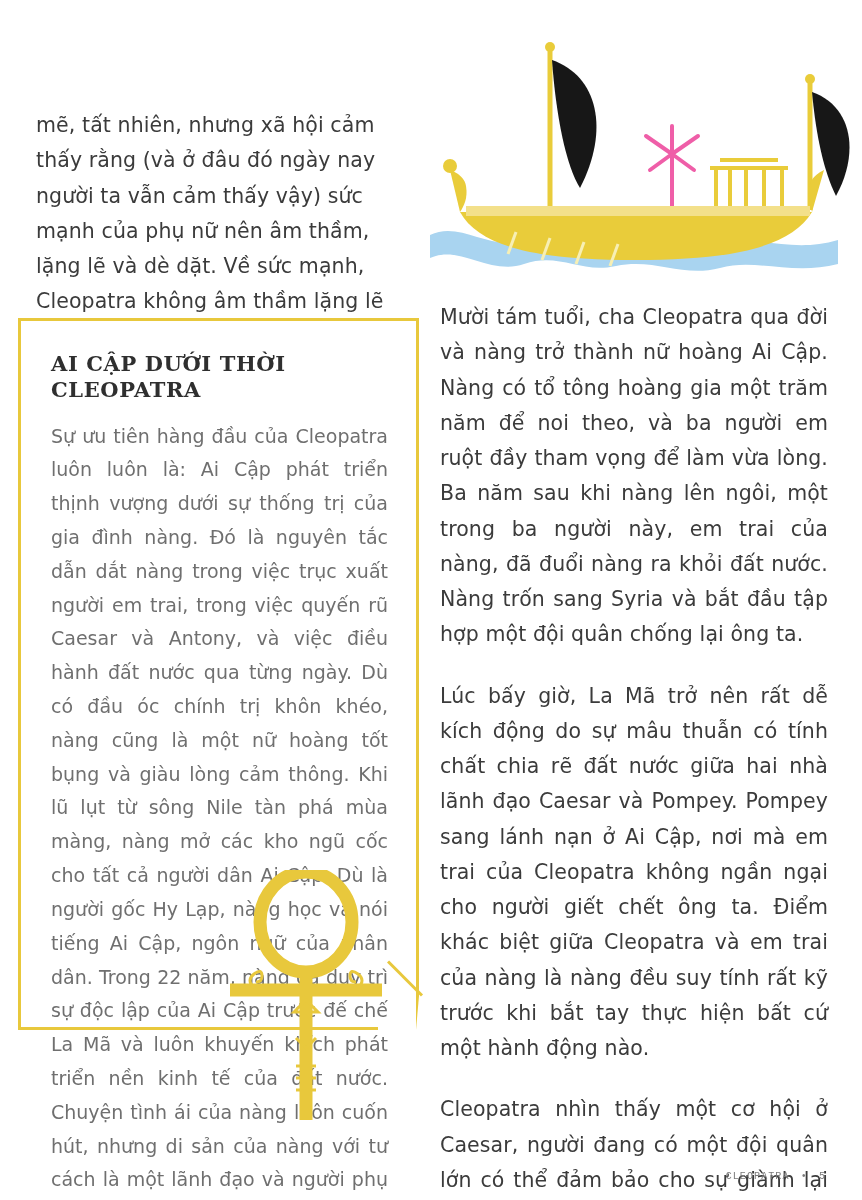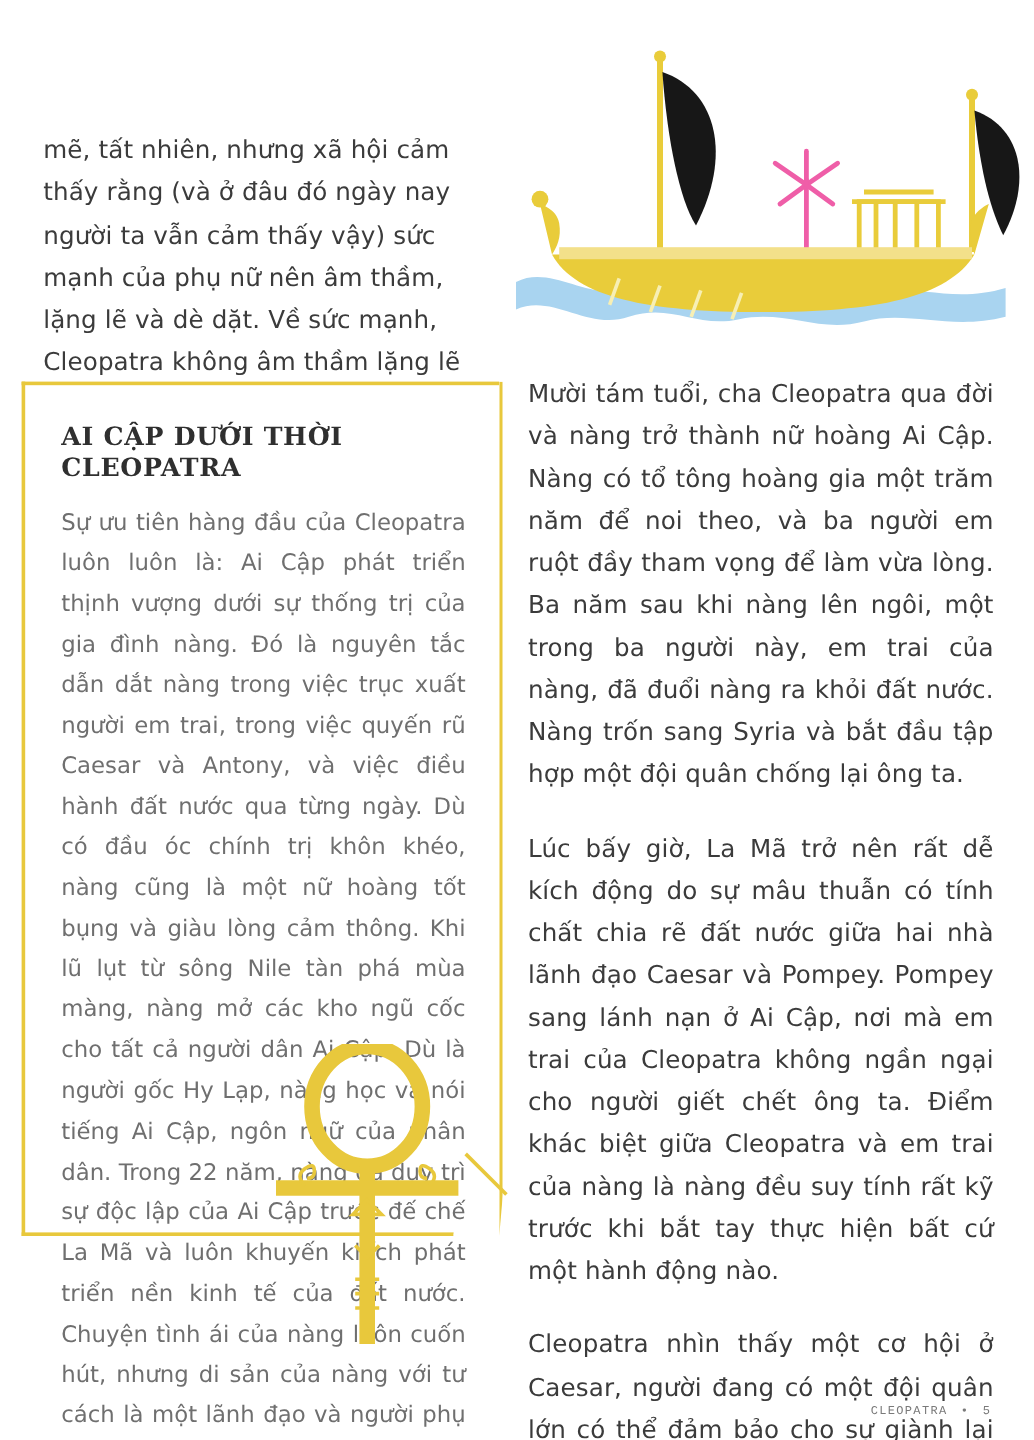--- a/index.html
+++ b/index.html
@@ -114,21 +114,21 @@
   }
 
   
   .right-col {
     position: absolute;
     left: 440px;
     top: 296px;
     width: 388px;
   }
   .right-col .body-text p {
-    margin: 15px 0 26px 0;
+    margin: 4px 0 26px 0;
     text-align: justify;
   }
 
   
   .illustration {
     position: absolute;
     left: 420px;
     top: 20px;
     width: 430px;
     height: 270px;

